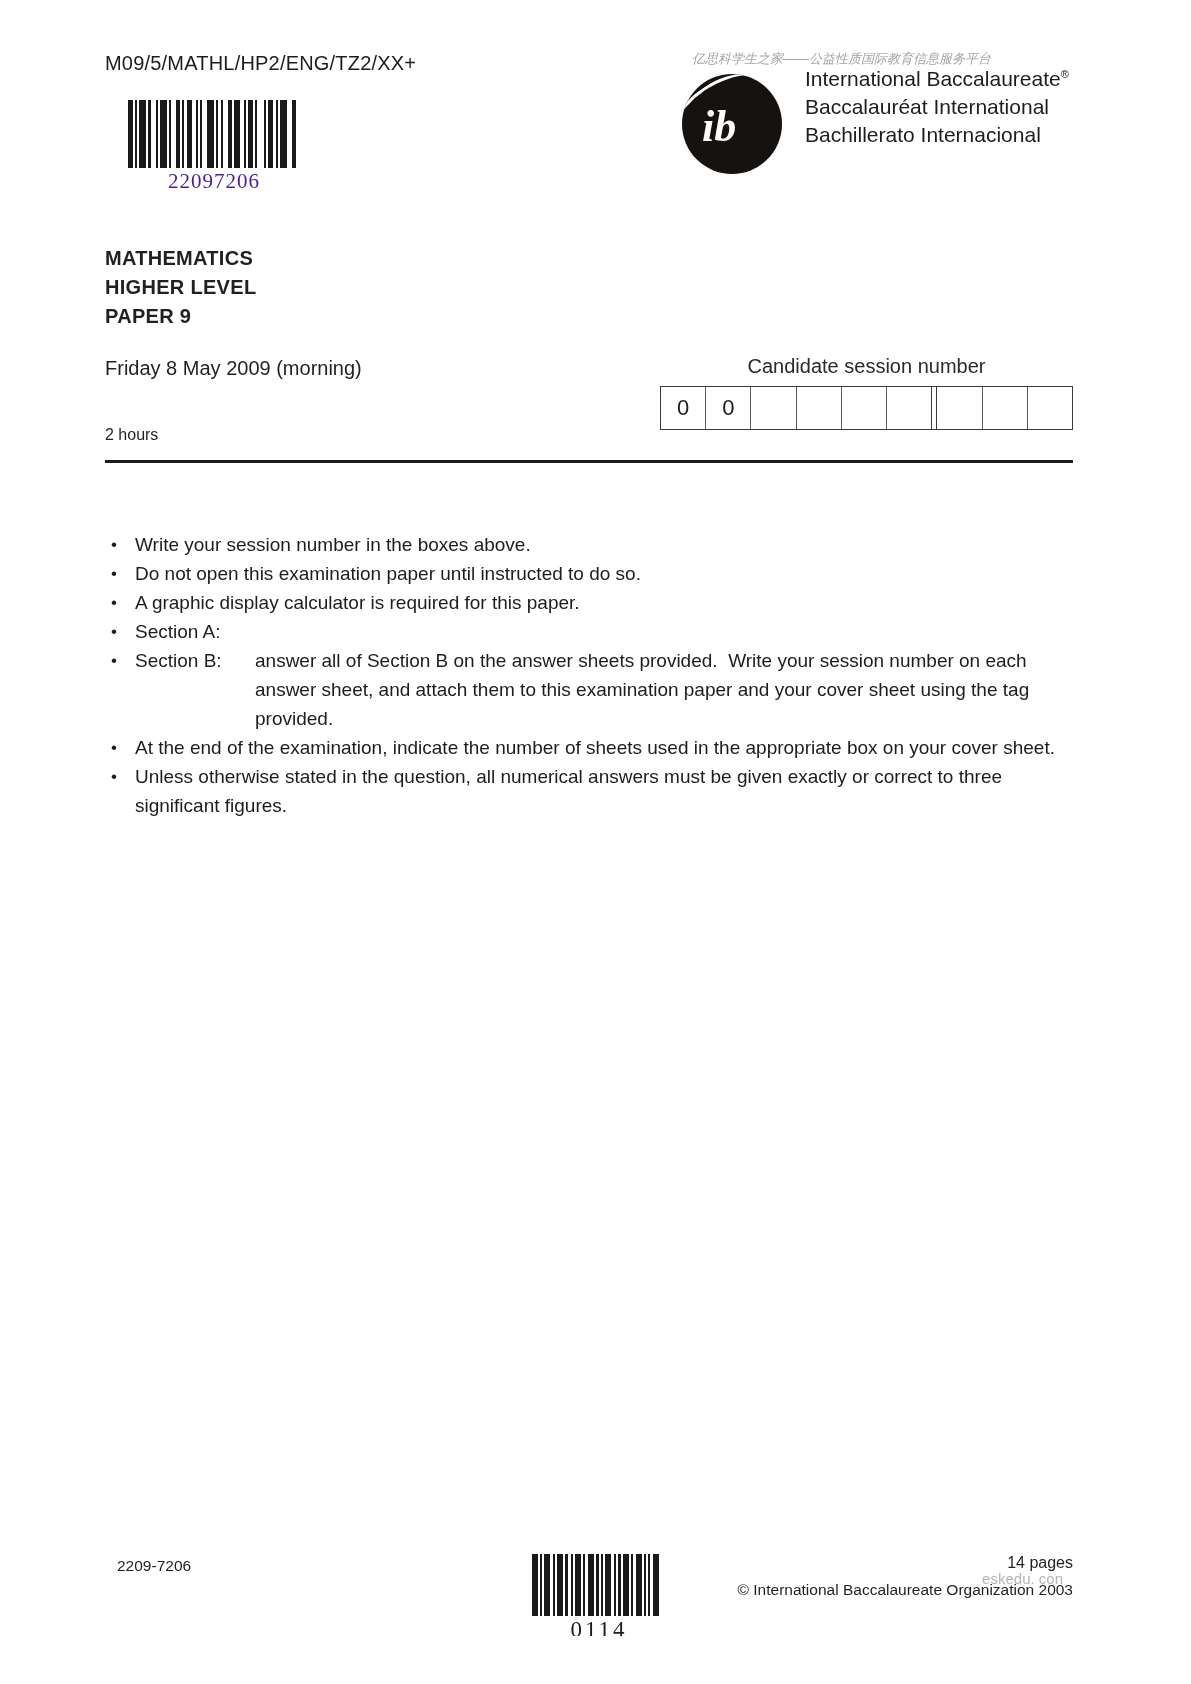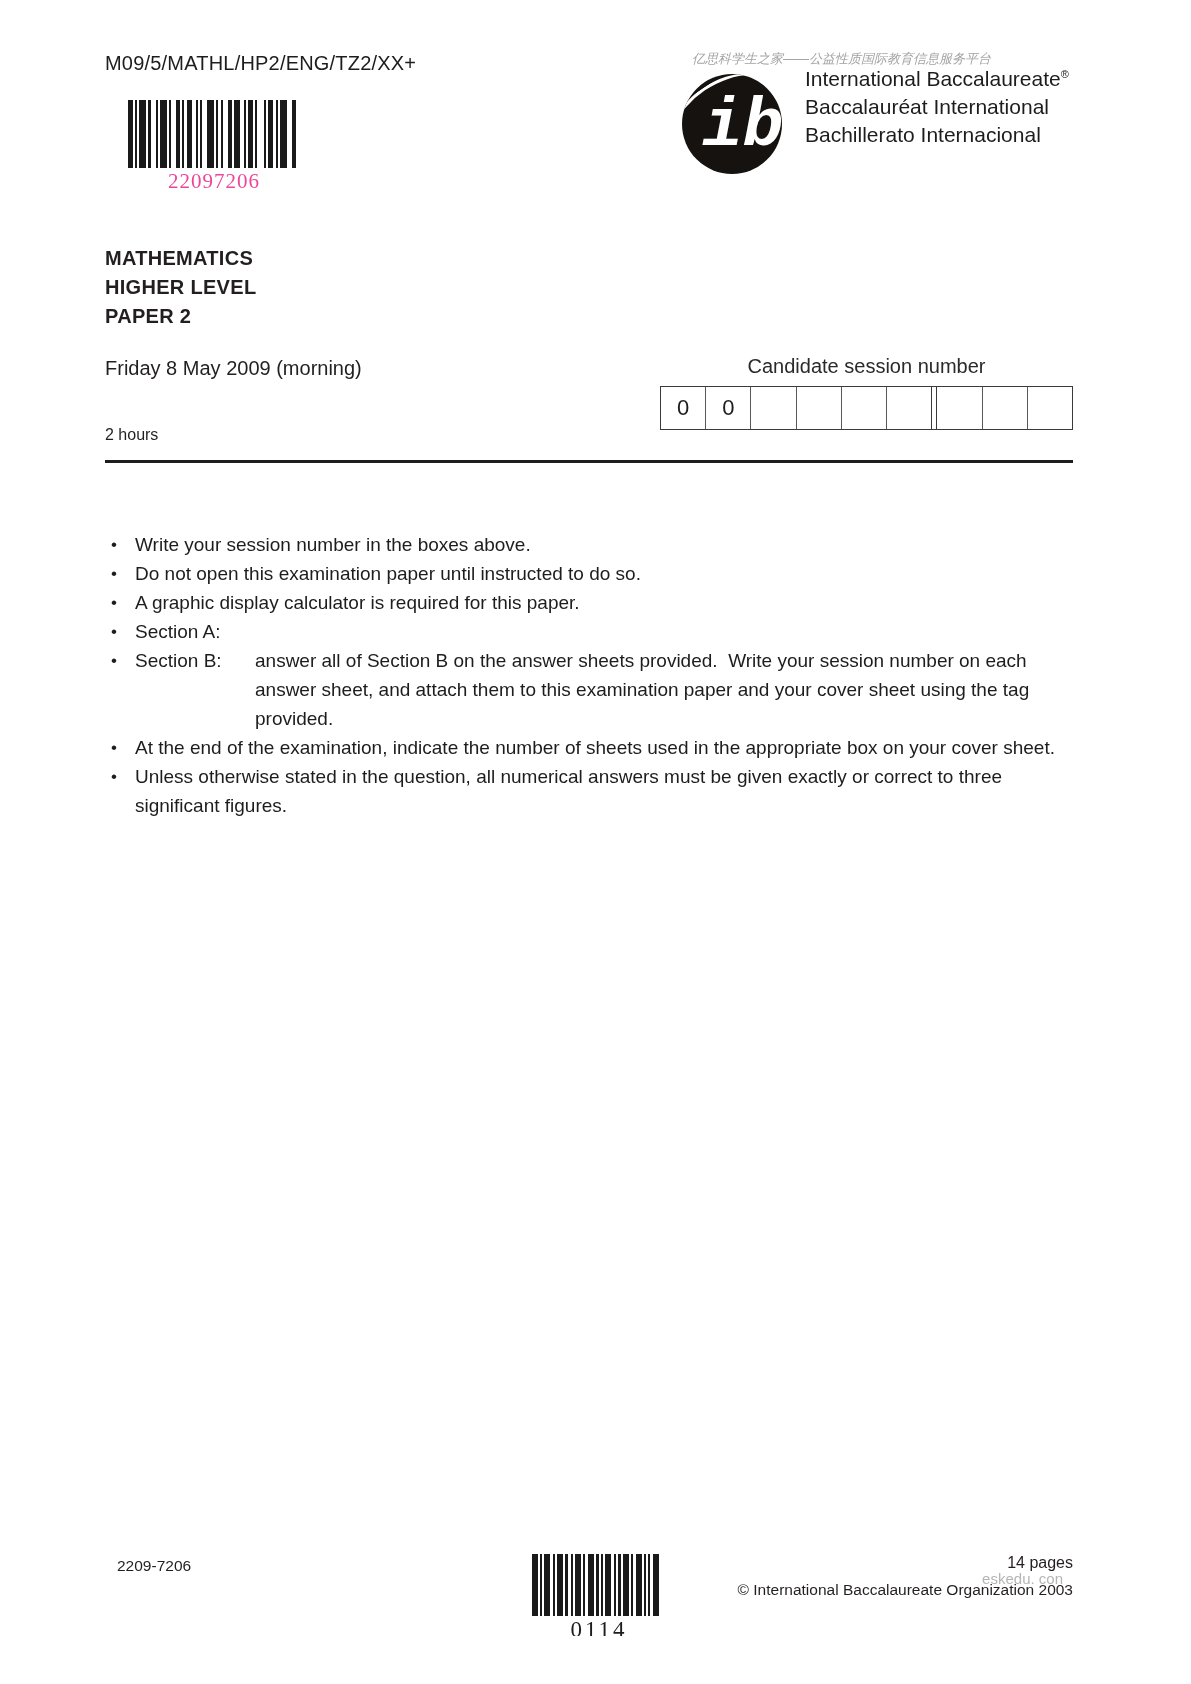--- a/index.html
+++ b/index.html
@@ -20,21 +20,21 @@
   }
   .barcode-top {
     position: absolute; left: 128px; top: 100px;
     width: 172px; height: 68px;
     display: flex; align-items: stretch;
   }
   .barcode-top-num {
     position: absolute; left: 128px; top: 169px; width: 172px;
     text-align: center;
     font-family: "Liberation Serif", serif;
-    font-size: 21px; color: #ec4899; letter-spacing: 1px;
+    font-size: 21px; color: #4c1d95; letter-spacing: 1px;
   }
 
   .cn-watermark {
     position: absolute; left: 692px; top: 50px;
     font-size: 13px; color: #a3a3a3; letter-spacing: 0px;
     white-space: nowrap; z-index: 5; font-style: italic;
   }
 
   .ib-logo {
     position: absolute; left: 682px; top: 74px;
@@ -44,23 +44,23 @@
   }
   .ib-logo .swoosh {
     position: absolute; left: -18px; top: 6px;
     width: 130px; height: 92px;
     border: 0; border-top: 3px solid #ffffff;
     border-radius: 50%;
     transform: rotate(-34deg);
   }
   .ib-logo .ib-glyph {
     position: absolute; left: 20px; top: 8px;
-    font-family: Liberation Mono, monospace;
+    font-family: Liberation Serif, serif;
     font-style: italic; font-weight: 700;
-    font-size: 68px; line-height: 90px;
+    font-size: 44px; line-height: 90px;
     color: #ffffff;
   }
   .ib-text {
     position: absolute; left: 805px; top: 60px;
     font-size: 21px; line-height: 28px; color: #1d1d1d;
   }
   .ib-text sup { font-size: 11px; }
 
   
   .title-block {
@@ -206,21 +206,21 @@
 
   <div class="ib-text">
     <div><span>International Baccalaureate</span><sup>®</sup></div>
     <div>Baccalauréat International</div>
     <div>Bachillerato Internacional</div>
   </div>
 
   <div class="title-block">
     <div>MATHEMATICS</div>
     <div>HIGHER LEVEL</div>
-    <div>PAPER 2</div>
+    <div>PAPER 9</div>
   </div>
 
   <div class="exam-date">Friday 8 May 2009 (morning)</div>
   <div class="exam-duration">2 hours</div>
 
   <div class="session-label">Candidate session number</div>
   <div class="session-row">
     <div class="session-cell">0</div>
     <div class="session-cell">0</div>
     <div class="session-cell"></div>

